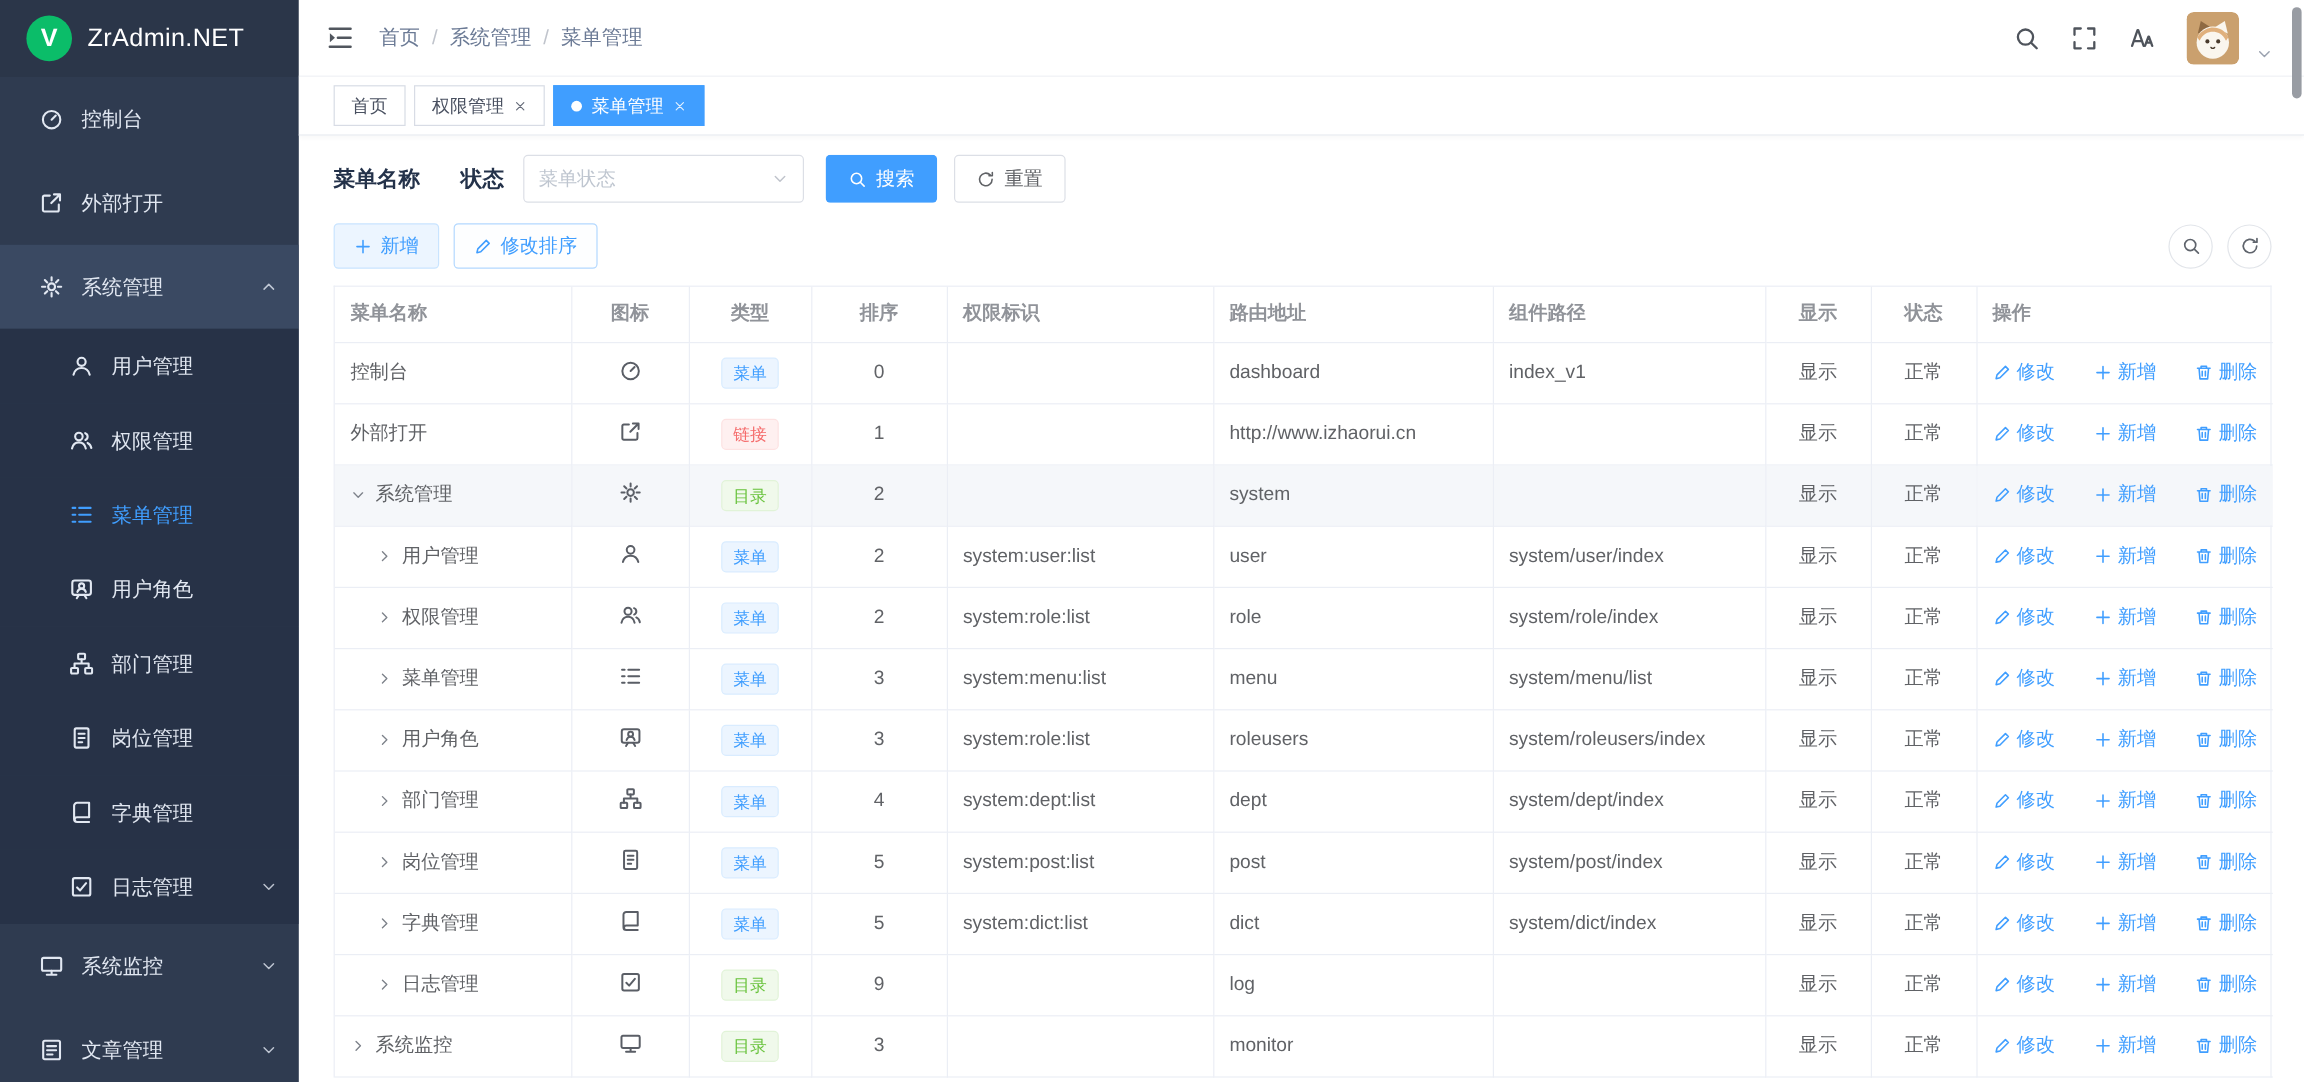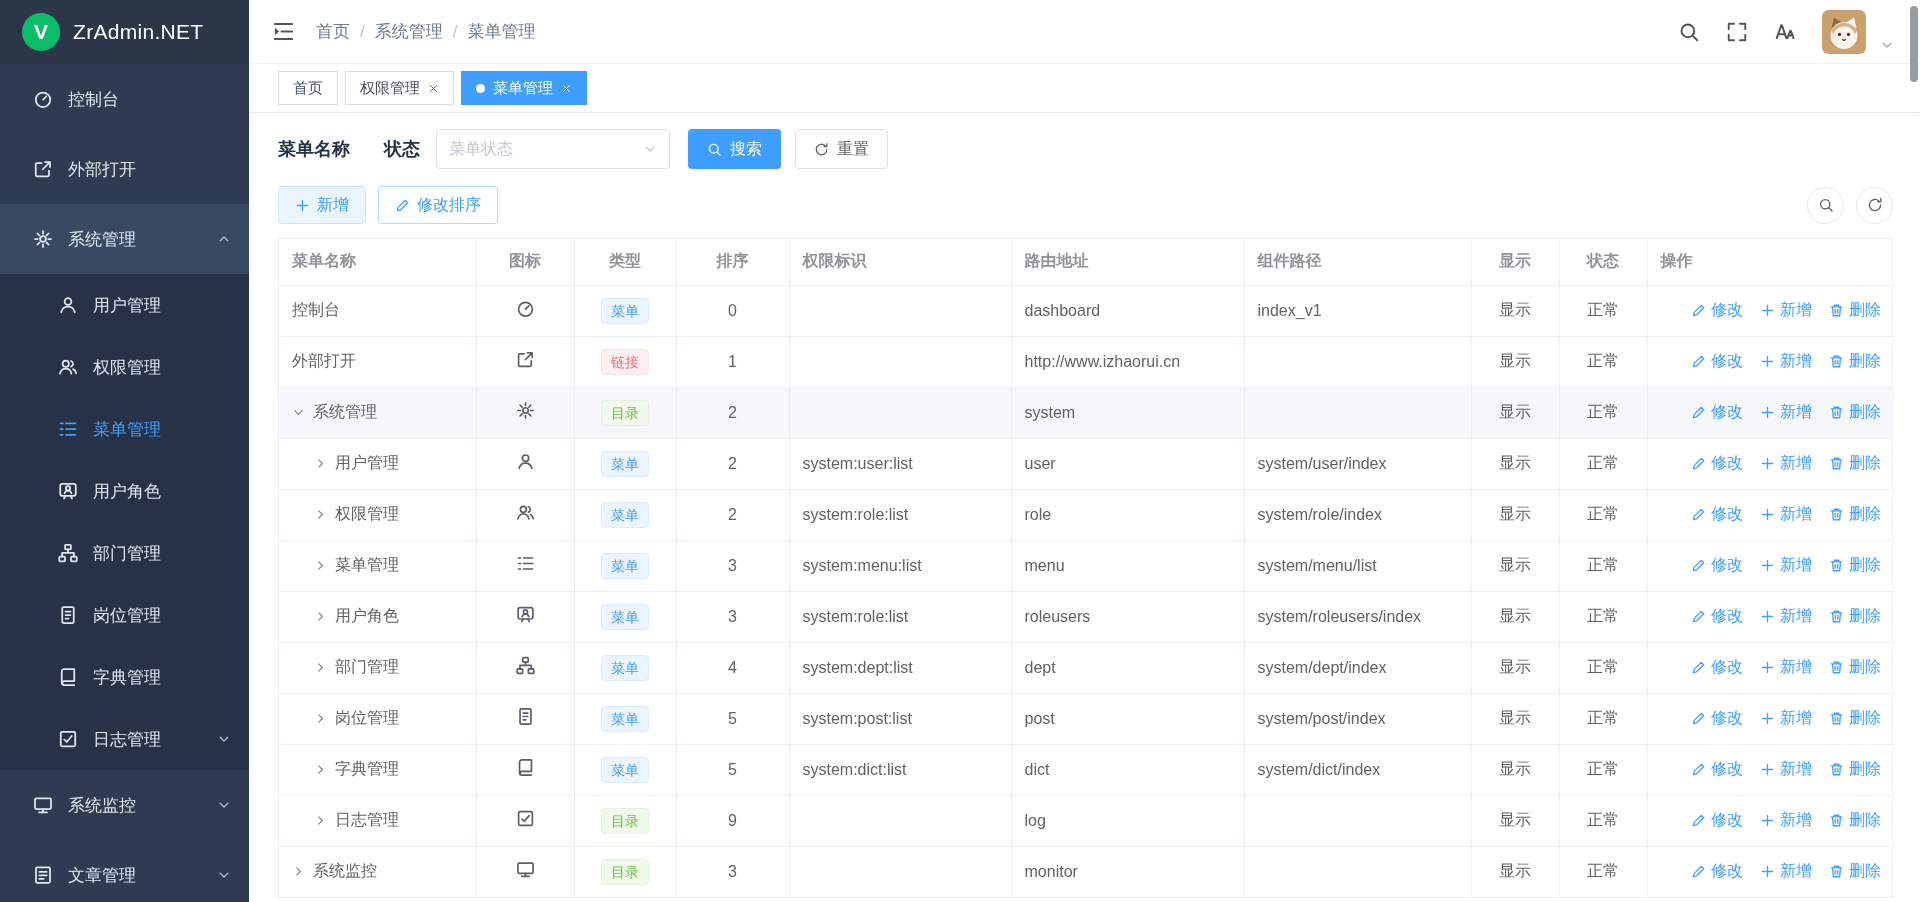--- a/index.html
+++ b/index.html
@@ -83,21 +83,21 @@
     overflow:hidden;white-space:nowrap;text-overflow:ellipsis;}
   th{height:46px;color:#909399;font-weight:600;}
   td{height:51px;}
   th:last-child,td:last-child{border-right:none;}
   td.c,th.c{text-align:center;}
   tr.highlight td{background:#f5f7fa;}
   .tree-cell{display:flex;align-items:center;}
   .tree-arrow{width:13px;height:13px;margin-right:8px;color:#7d828a;display:inline-flex;flex-shrink:0;cursor:pointer;}
   .cell-icon{display:inline-flex;width:19px;height:19px;color:#5a5e66;}
   .tag{display:inline-block;padding:3px 9px;border:1px solid;border-radius:4px;font-size:14px;line-height:18px;}
-  .ops{display:flex;justify-content:flex-end;gap:17px;}
+  .ops{display:flex;justify-content:space-between;gap:17px;}
   .ops a{color:#409eff;display:inline-flex;align-items:center;gap:5px;cursor:pointer;font-size:16px;white-space:nowrap;}
   .ops a .aicon{width:15px;height:15px;display:inline-flex;}
 
   
   .scrollbar{position:absolute;right:1px;top:0;bottom:0;width:11px;}
   .scroll-thumb{position:absolute;top:6px;right:1px;width:8px;height:76px;border-radius:4px;background:#989ca3;}
 </style>
 </head>
 <body>
 

